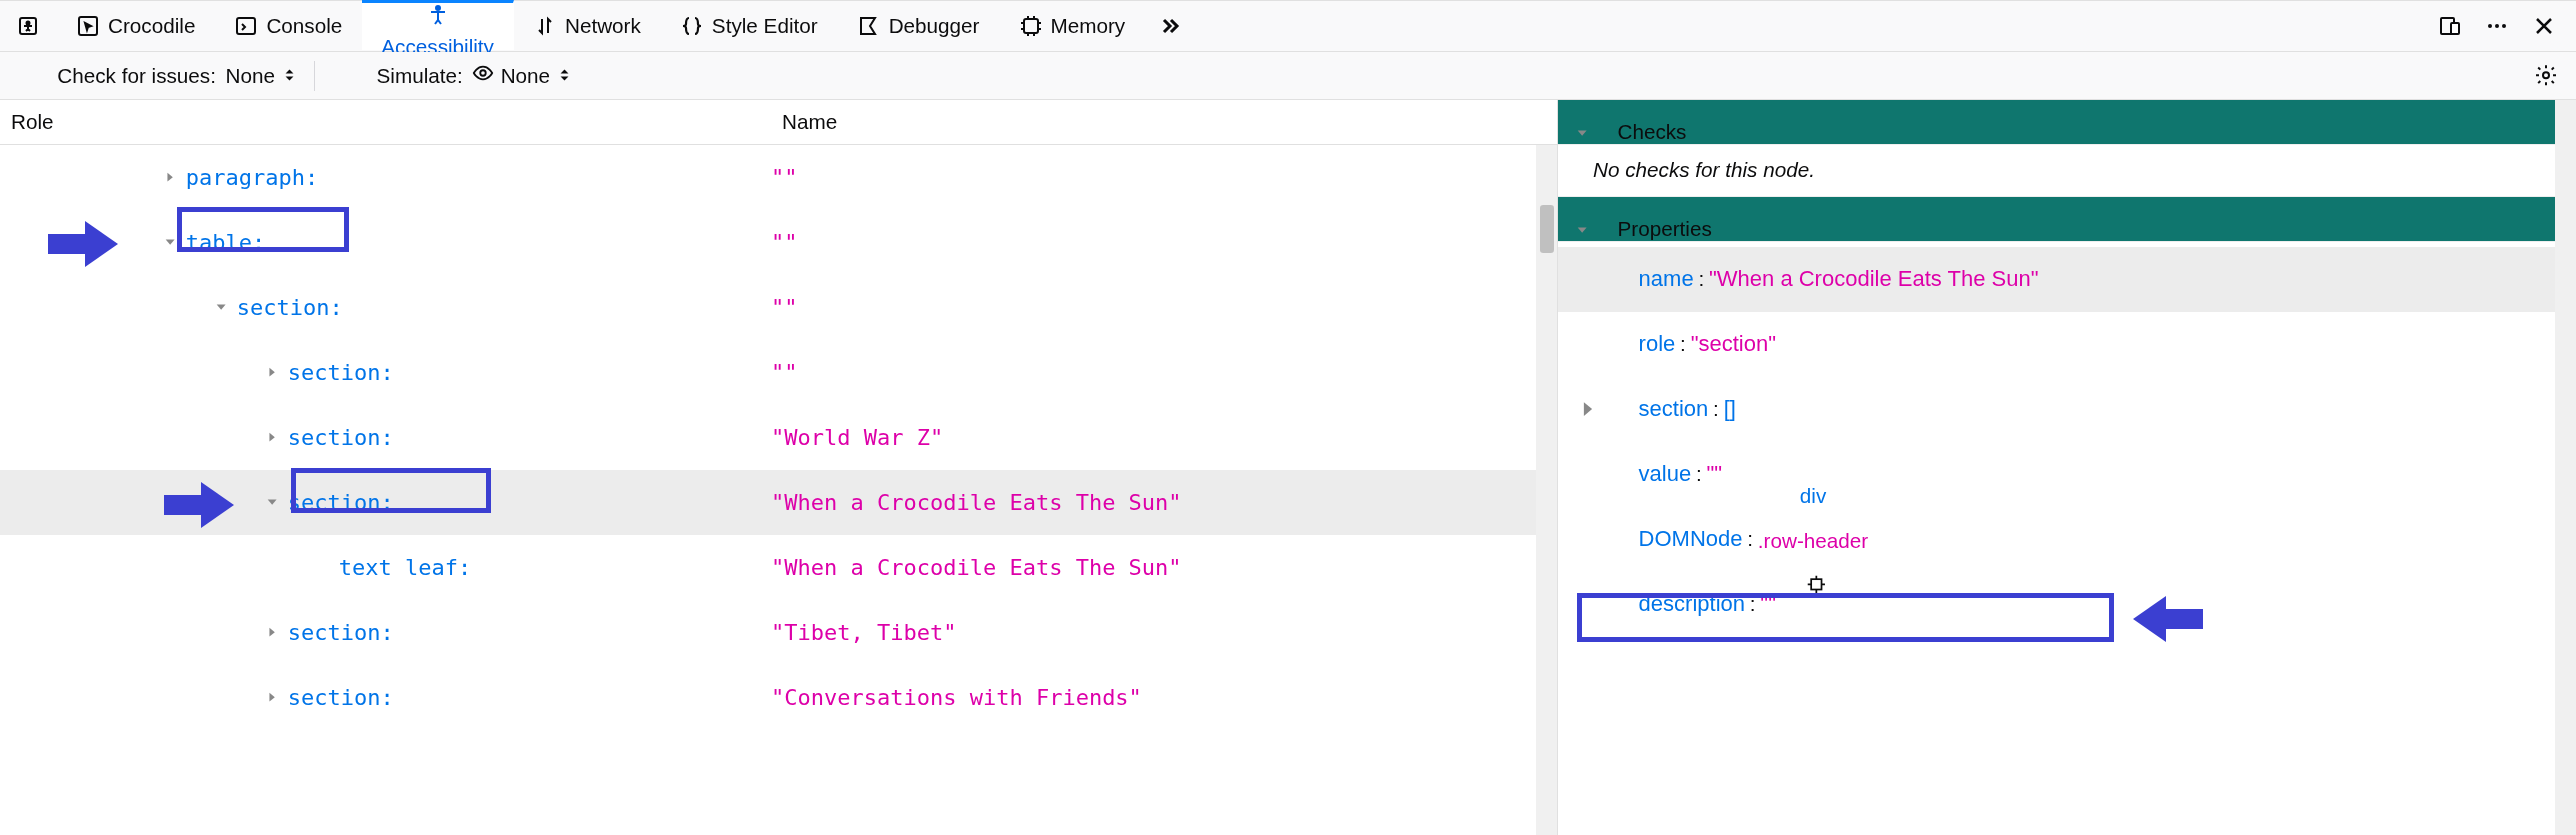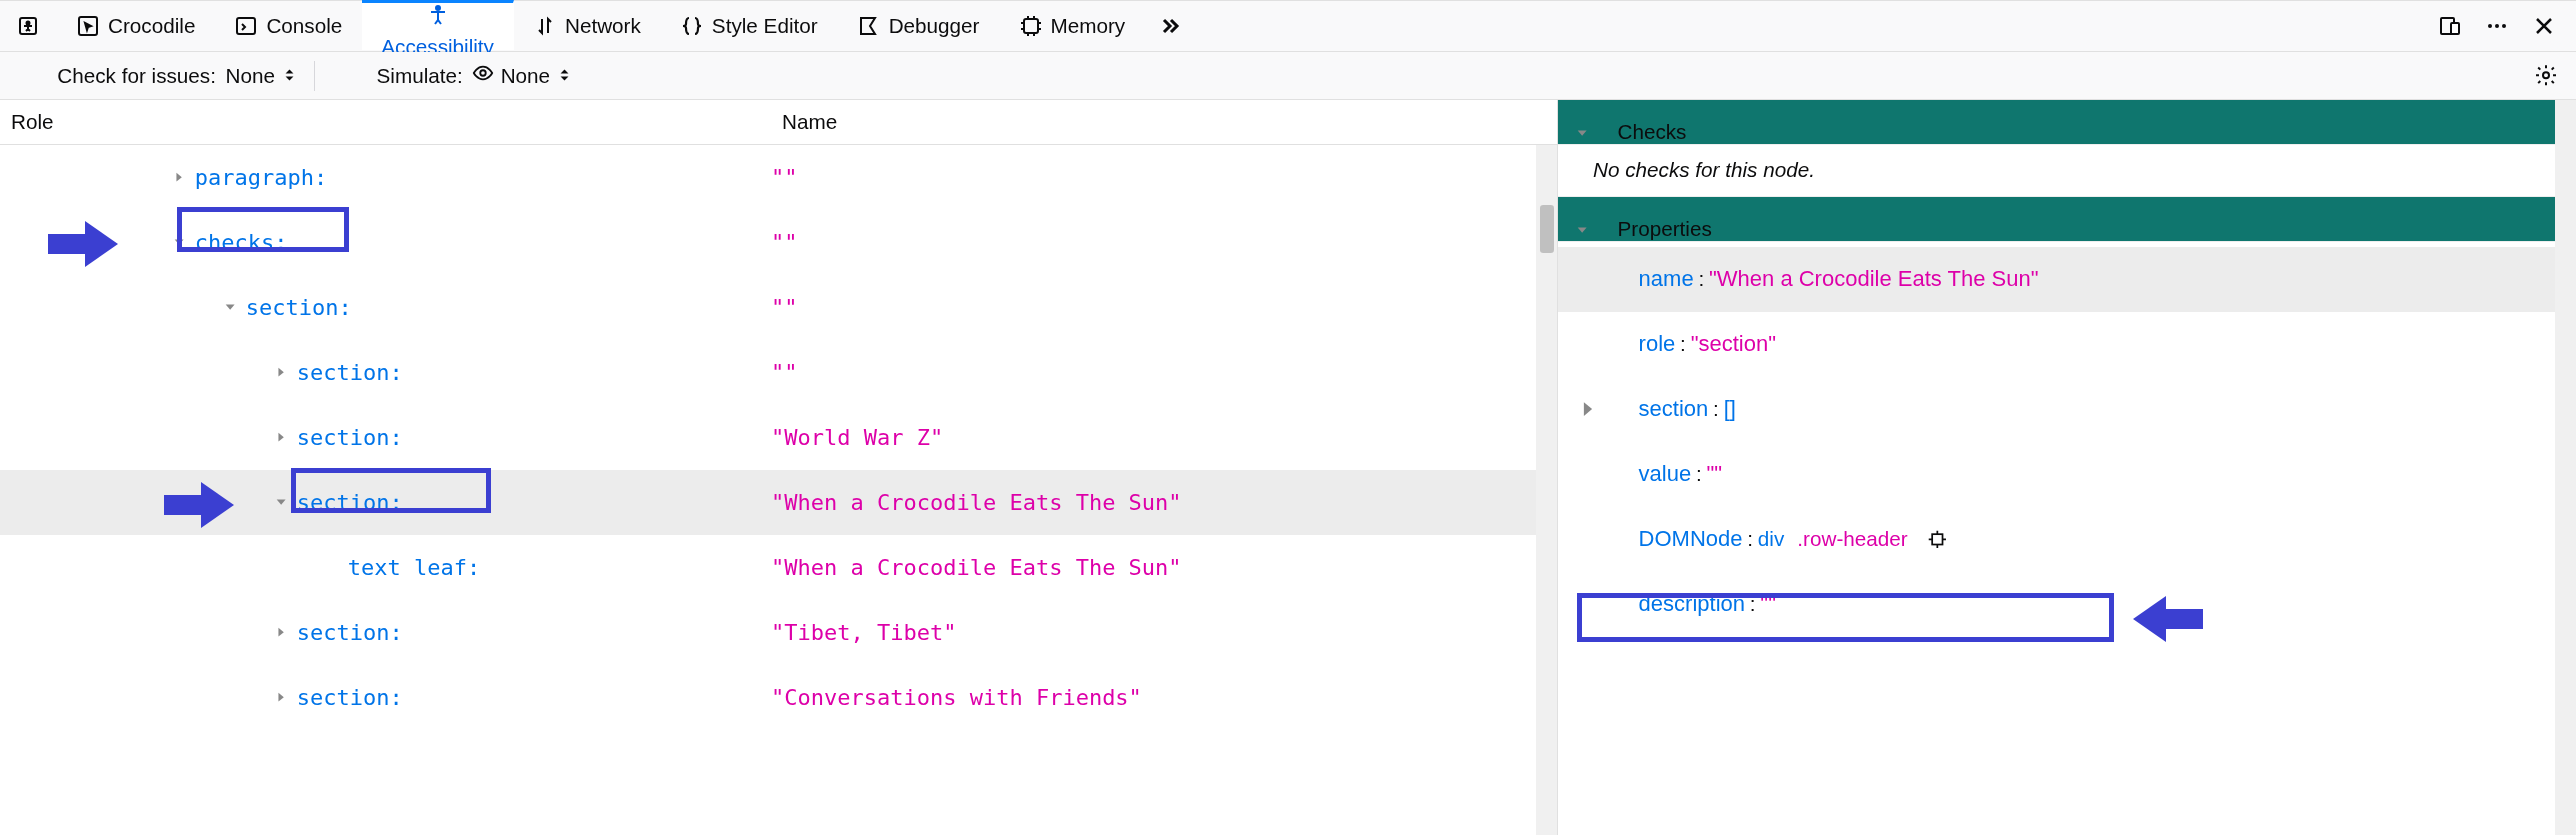--- a/index.html
+++ b/index.html
@@ -31,21 +31,21 @@
 
 .tree-header { display: flex; height: 45px; border-bottom: 1.6px solid #e0e0e0; background: #fff; }
 .tree-header-cell { padding: 9.5px 11px; color: #0c0c0d; font-weight: 400; }
 .th-role { flex: 0 0 771px; }
 .th-name { flex: 1; }
 
 
 .tree-body { position: relative; height: calc(100% - 45px); overflow: hidden; }
 .tree-row { display: flex; align-items: center; height: 65px; padding-left: 0; }
 .tree-row.selected { background: #ececec; }
-.role-cell { flex: 0 0 771px; display: flex; align-items: center; padding-left: 9px; }
+.role-cell { flex: 0 0 771px; display: flex; align-items: center; }
 .name-cell { flex: 1; font-family: Menlo, Consolas, monospace; color: #dd00a9; font-size: 22px; }
 .twisty { width: 22px; height: 22px; display: inline-flex; align-items: center; justify-content: center; margin-right: 4.8px; }
 .twisty svg { width: 14.3px; height: 14.3px; }
 .role-text { color: #0074e8; font-family: Menlo, Consolas, monospace; font-size: 22px; }
 .indent { display: inline-block; }
 
 
 .left-scrollbar { position: absolute; right: 0; top: 45px; bottom: 0; width: 20.7px; background: #f0f0f0; }
 .left-scrollbar-thumb { position: absolute; left: 3.2px; top: 60px; width: 14.3px; height: 48px; background: #c0c0c0; border-radius: 3.2px; }
 
@@ -58,21 +58,21 @@
 .prop-row { display: flex; align-items: center; height: 65px; padding-left: 19px; gap: 4.8px; }
 .prop-row.selected { background: #ececec; }
 .prop-key { color: #0074e8; font-family: inherit; font-size: 22px; }
 .prop-colon { color: #0c0c0d; }
 .prop-val-str { color: #dd00a9; font-size: 22px; }
 .prop-val-br { color: #0074e8; font-size: 22px; }
 .prop-indent { display: inline-block; width: 30px; }
 .prop-twisty { width: 22px; display: inline-flex; justify-content: center; }
 
 
-.domnode-val { display: inline-flex; align-items: center; gap: 13px; }
+.domnode-val { display: inline-flex; align-items: center; gap: 21px; flex-direction: column; }
 .dn-tag { color: #0074e8; }
 .dn-class { color: #dd00a9; }
 .dn-icon { margin-left: 6.4px; display: inline-flex; }
 .dn-icon svg { width: 20.7px; height: 20.7px; }
 
 
 .arrow-r { position: absolute; width: 73px; height: 46px; }
 .arrow-r::before { content: ""; position: absolute; left: 0; top: 12.7px; width: 38px; height: 20.7px; background: #3b3fd1; }
 .arrow-r::after { content: ""; position: absolute; left: 37px; top: 0; width: 0; height: 0; border-top: 23px solid transparent; border-bottom: 23px solid transparent; border-left: 33px solid #3b3fd1; }
 .arrow-l { position: absolute; width: 73px; height: 46px; }
@@ -247,21 +247,21 @@
           <div class="name-cell">""</div>
         </div>
         <div class="tree-row">
           <div class="role-cell">
             <span class="indent" style="width: 159px;"></span>
             <span class="twisty">
               <svg viewBox="0 0 16 16">
                 <path d="M3 5l5 6 5-6z" fill="#888"></path>
               </svg>
             </span>
-            <span class="role-text">checks:</span>
+            <span class="role-text">table:</span>
           </div>
           <div class="name-cell">""</div>
         </div>
         <div class="tree-row">
           <div class="role-cell">
             <span class="indent" style="width: 210px;"></span>
             <span class="twisty">
               <svg viewBox="0 0 16 16">
                 <path d="M3 5l5 6 5-6z" fill="#888"></path>
               </svg>

